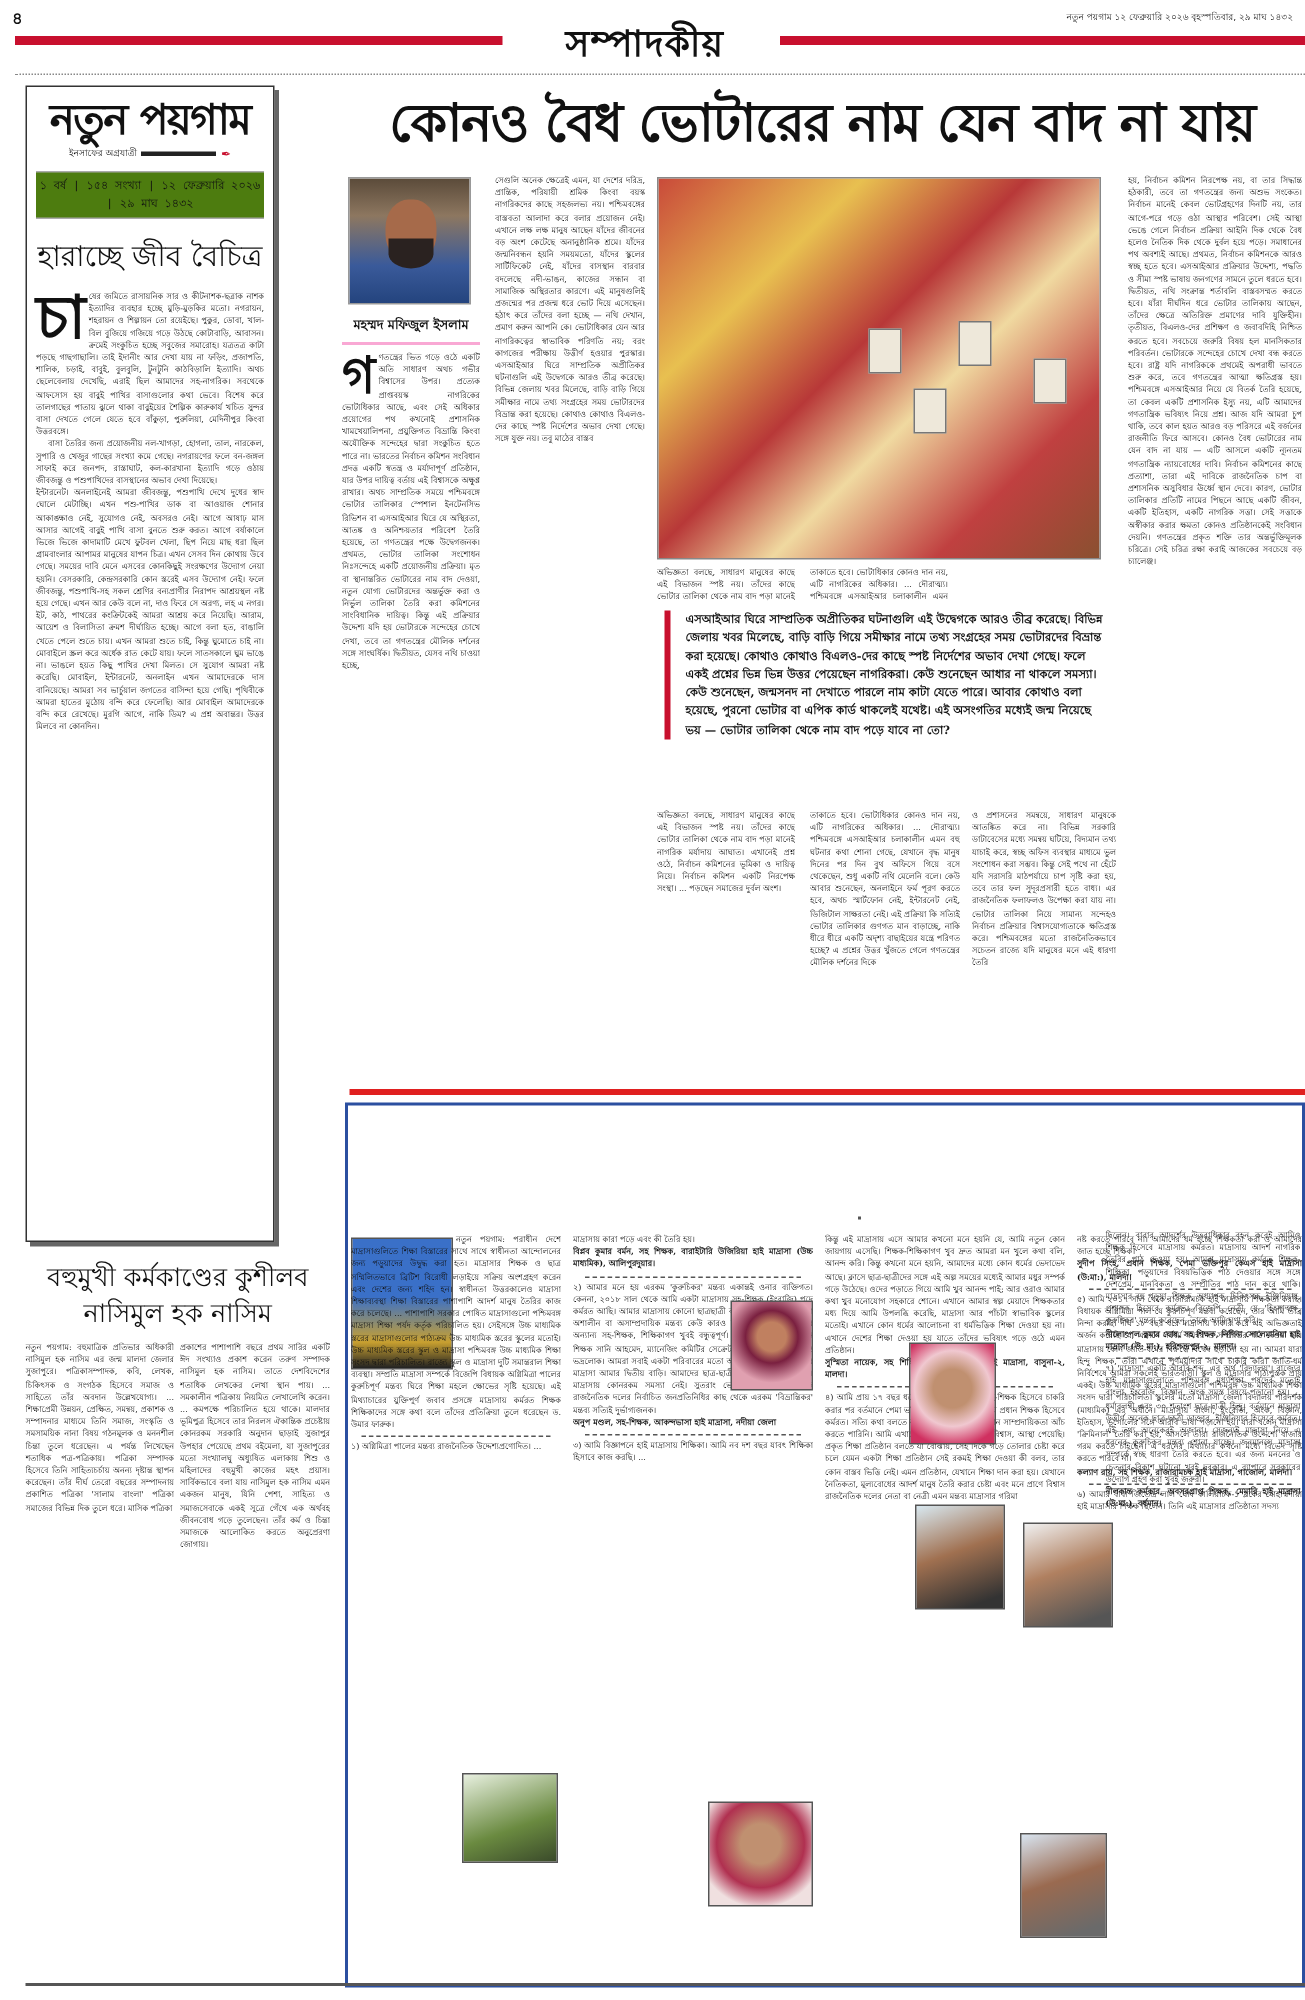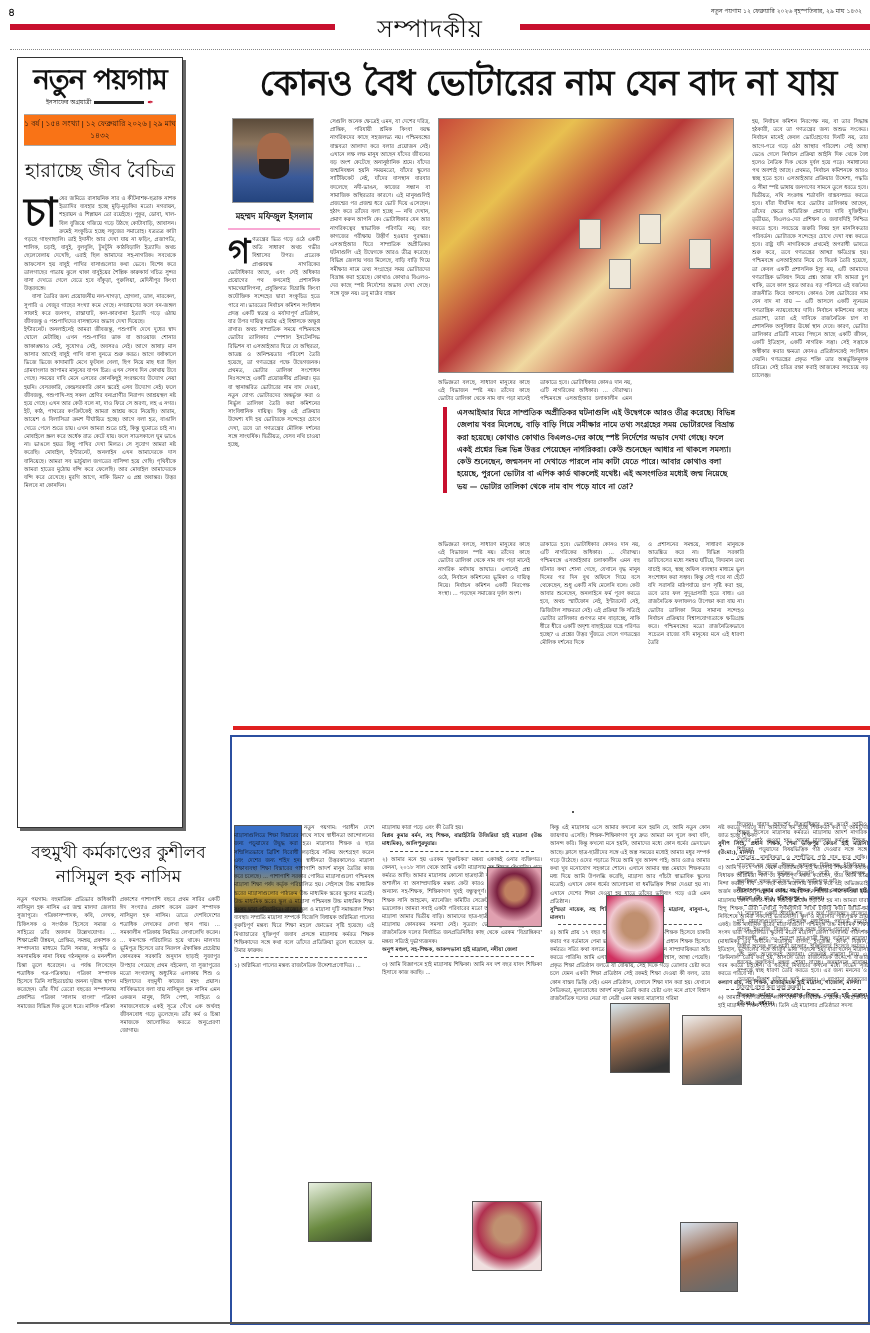--- a/index.html
+++ b/index.html
@@ -3,31 +3,31 @@
 <meta charset="utf-8">
 <style>
   * { box-sizing: border-box; margin: 0; padding: 0; }
   body { width: 870px; height: 1333px; background: #fff; font-family: "DejaVu Serif", serif; color: #111; position: relative; overflow: hidden; }
   .abs { position: absolute; }
   .pageno { left: 8px; top: 4px; font-size: 11px; font-weight: bold; }
   .dateline { right: 8px; top: 6px; font-size: 6px; color: #222; font-family: "DejaVu Sans", sans-serif; }
   .redbar { height: 6px; background: #c8102e; top: 24px; }
   .redbar.l { left: 10px; width: 325px; }
   .redbar.r { left: 520px; width: 352px; }
-  .section-title { left: 340px; top: 10px; width: 180px; text-align: center; font-size: 24px; font-weight: normal; font-family: "DejaVu Sans", sans-serif; letter-spacing: 1px; }
+  .section-title { left: 340px; top: 10px; width: 180px; text-align: center; font-size: 24px; font-weight: bold; font-family: "DejaVu Sans", sans-serif; letter-spacing: 1px; }
   .dotline { left: 10px; right: 0; top: 49px; border-top: 1px dotted #888; }
 
   
   .leftbox { left: 17px; top: 57px; width: 166px; height: 771px; border: 1px solid #333; box-shadow: 3px 3px 0 #666; background: #fff; }
   .masthead { text-align: center; padding-top: 6px; }
   .masthead .name { font-size: 28px; font-weight: bold; font-family: "DejaVu Sans", sans-serif; letter-spacing: -1px; line-height: 32px; }
   .masthead .tag { font-size: 6px; display: flex; align-items: center; justify-content: center; gap: 3px; margin-top: 1px; }
   .masthead .tag .bar { display: inline-block; width: 50px; height: 3px; background: #222; }
   .masthead .tag .pen { color: #c8102e; font-size: 8px; }
-  .issue { margin: 6px 6px 0; background: #f97316; border-top: 1px solid #aaa; border-bottom: 1px solid #aaa; font-size: 7.5px; text-align: center; padding: 3px 0; font-family: Liberation Sans, sans-serif; }
+  .issue { margin: 6px 6px 0; background: #4d7c0f; border-top: 1px solid #aaa; border-bottom: 1px solid #aaa; font-size: 7.5px; text-align: center; padding: 3px 0; font-family: Liberation Mono, monospace; }
   .lb-head { text-align: center; font-size: 19px; margin: 10px 0 6px; font-family: "DejaVu Sans", sans-serif; }
   .lb-body { padding: 0 6px; font-size: 5.4px; line-height: 8.2px; text-align: justify; }
   .dropcap { float: left; font-size: 40px; line-height: 34px; font-weight: bold; margin-right: 2px; margin-top: 1px; }
 
   
   .main-head { left: 228px; top: 60px; width: 640px; text-align: center; font-size: 35px; font-weight: bold; font-family: "DejaVu Sans", sans-serif; letter-spacing: -1px; line-height: 46px; }
 
   .col { font-size: 5.4px; line-height: 8.2px; text-align: justify; }
   .photo-author { left: 232px; top: 118px; width: 82px; height: 85px; background: linear-gradient(180deg,#5b4b3a 0%, #8d7760 30%, #3a5a9a 70%, #24447e 100%); border: 1px solid #999; }
   .photo-author .face { position: absolute; left: 24px; top: 14px; width: 34px; height: 42px; border-radius: 45%; background: #a66a4a; }

